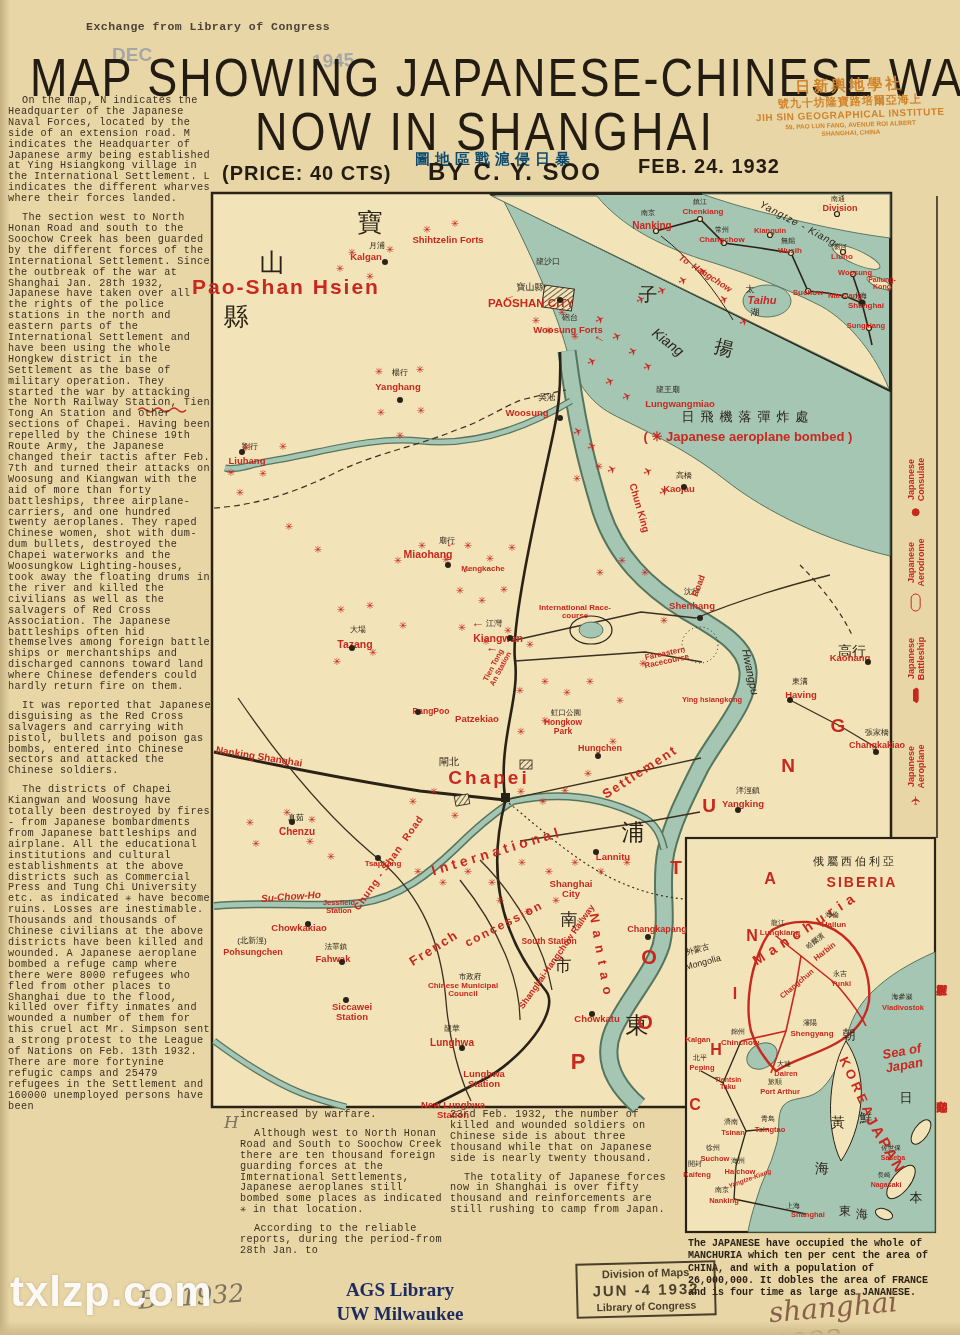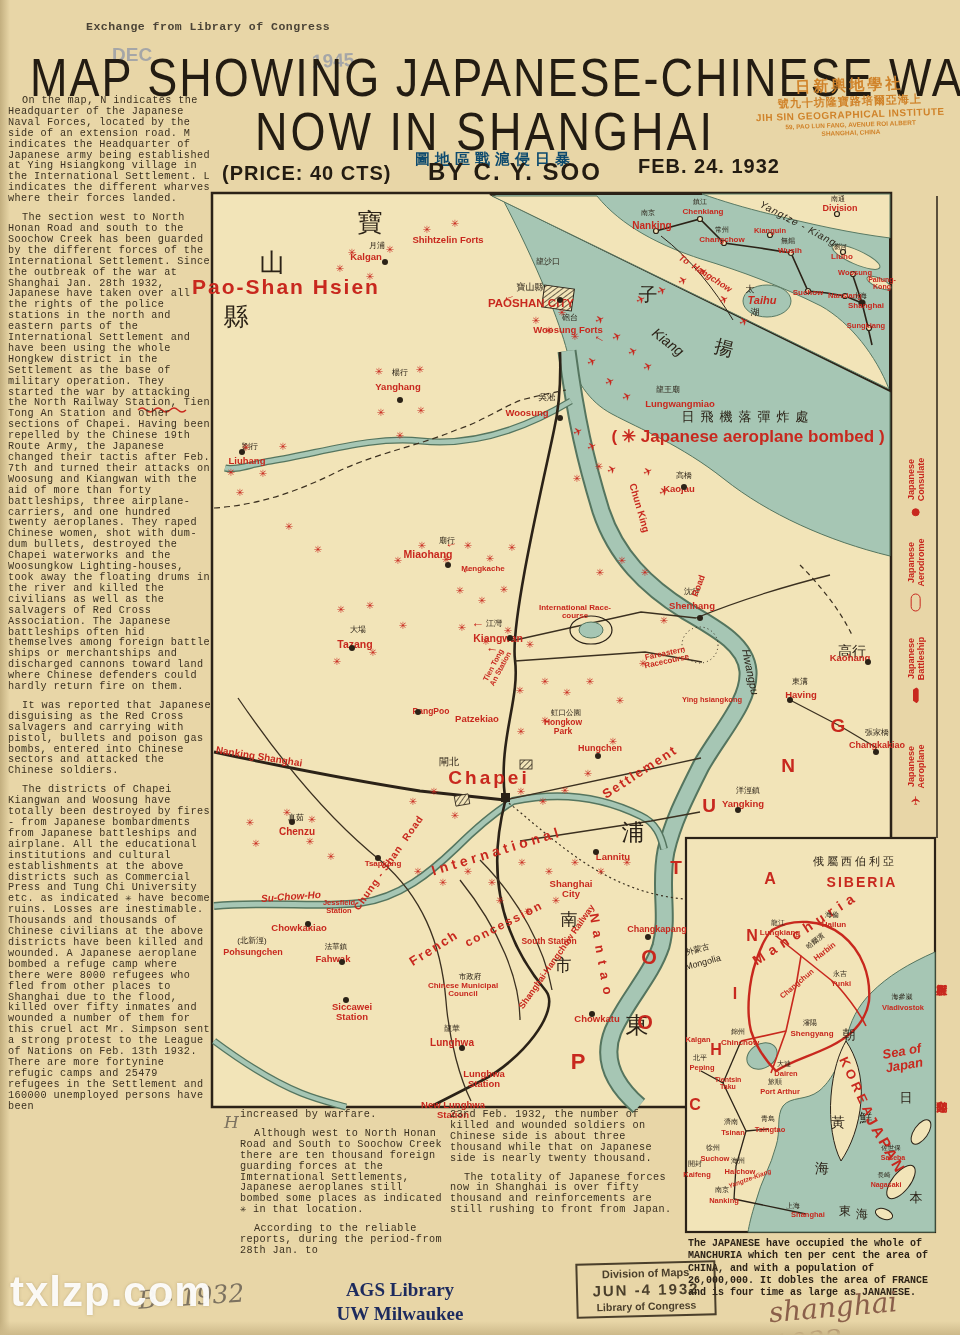--- a/index.html
+++ b/index.html
@@ -207,21 +207,21 @@
       <p>It was reported that Japanese disguising as the Red Cross salvagers and carrying with pistol, bullets and poison gas bombs, entered into Chinese sectors and attacked the Chinese soldiers.</p>
       <p>The districts of Chapei Kiangwan and Woosung have totally been destroyed by fires - from Japanese bombardments from Japanese battleships and airplane. All the educational institutions and cultural establishments at the above districts such as Commercial Press and Tung Chi University etc. as indicated ✳ have become ruins. Losses are inestimable. Thousands and thousands of Chinese civilians at the above districts have been killed and wounded. A Japanese aeroplane bombed a refuge camp where there were 8000 refugees who fled from other places to Shanghai due to the flood, killed over fifty inmates and wounded a number of them  for this cruel act Mr. Simpson sent a strong protest to the League of Nations on Feb. 13th 1932. There are more fortynine refugic camps and 25479 refugees in the Settlement and 160000 unemployed persons have been</p>
     </div>
   <div id="bcol1" class="tcol cont">
       <p>increased by warfare.</p>
       <p>Although west to North Honan Road and South to Soochow Creek there are ten thousand foreign guarding forces at the Imternational Settlements, Japanese aeroplanes still bombed some places as indicated ✳ in that location.</p>
       <p>According to the reliable reports, during the period-from 28th Jan. to</p>
     </div>
   <div id="bcol2" class="tcol cont">
       <p>23rd Feb. 1932, the number of killed and wounded soldiers on Chinese side is about three thousand while that on Japanese side is nearly twenty thousand.</p>
-      <p>The totality of Japanese forces now in Shanghai is over fifty thousand and reinforcements are still rushing to front from Japan.</p>
+      <p>The totality of Japanese forces now in Shanghai is over fifty thousand and reinforcements are still rushing to camp from Japan.</p>
     </div>
 
   <div id="lyr-labels" class="layer">
       <span class="ml lk" style="left: 370px; top: 222px; font-size: 25px; transform: translate(-50%, -50%);">寶</span>
       <span class="ml lk" style="left: 272px; top: 262px; font-size: 25px; transform: translate(-50%, -50%);">山</span>
       <span class="ml lk" style="left: 236px; top: 316px; font-size: 25px; transform: translate(-50%, -50%);">縣</span>
       <span class="ml lr" style="left: 286px; top: 287px; font-size: 21px; transform: translate(-50%, -50%); letter-spacing: 2px;">Pao-Shan Hsien</span>
       <span class="ml lr" style="left: 448px; top: 240px; font-size: 9.5px; transform: translate(-50%, -50%);">Shihtzelin Forts</span>
       <span class="ml lr" style="left: 366px; top: 257px; font-size: 9.5px; transform: translate(-50%, -50%);">Kalgan</span>
       <span class="ml lk" style="left: 377px; top: 246px; font-size: 8px; transform: translate(-50%, -50%);">月浦</span>
@@ -232,21 +232,21 @@
       <span class="ml lk" style="left: 548px; top: 262px; font-size: 8px; transform: translate(-50%, -50%);">龍沙口</span>
       <span class="ml lk" style="left: 400px; top: 373px; font-size: 8px; transform: translate(-50%, -50%);">楊行</span>
       <span class="ml lr" style="left: 398px; top: 387px; font-size: 9.5px; transform: translate(-50%, -50%);">Yanghang</span>
       <span class="ml lk" style="left: 547px; top: 397px; font-size: 8.5px; transform: translate(-50%, -50%);">吳淞</span>
       <span class="ml lr" style="left: 527px; top: 413px; font-size: 9.5px; transform: translate(-50%, -50%);">Woosung</span>
       <span class="ml lk" style="left: 250px; top: 447px; font-size: 8px; transform: translate(-50%, -50%);">劉行</span>
       <span class="ml lr" style="left: 247px; top: 461px; font-size: 9.5px; transform: translate(-50%, -50%);">Liuhang</span>
       <span class="ml lk" style="left: 668px; top: 390px; font-size: 8px; transform: translate(-50%, -50%);">龍王廟</span>
       <span class="ml lr" style="left: 680px; top: 404px; font-size: 9.5px; transform: translate(-50%, -50%);">Lungwangmiao</span>
       <span class="ml lk" style="left: 748px; top: 417px; font-size: 13px; transform: translate(-50%, -50%); letter-spacing: 6px;">日飛機落彈炸處</span>
-      <span class="ml lr" style="left: 748px; top: 437px; font-size: 17px; transform: translate(-50%, -50%);">( ✳ Japanese aeroplane bombed )</span>
+      <span class="ml lr" style="left: 748px; top: 437px; font-size: 13px; transform: translate(-50%, -50%);">( ✳ Japanese aeroplane bombed )</span>
       <span class="ml lk" style="left: 724px; top: 348px; font-size: 19px; transform: translate(-50%, -50%) rotate(15deg);">揚</span>
       <span class="ml lk" style="left: 648px; top: 295px; font-size: 19px; transform: translate(-50%, -50%);">子</span>
       <span class="ml lk" style="left: 668px; top: 342px; font-size: 14px; transform: translate(-50%, -50%) rotate(38deg); font-style: italic;">Kiang</span>
       <span class="ml lr" style="left: 639px; top: 508px; font-size: 10px; transform: translate(-50%, -50%) rotate(74deg);">Chun King</span>
       <span class="ml lk" style="left: 447px; top: 541px; font-size: 8px; transform: translate(-50%, -50%);">廟行</span>
       <span class="ml lr" style="left: 428px; top: 554px; font-size: 10.5px; transform: translate(-50%, -50%);">Miaohang</span>
       <span class="ml lr" style="left: 483px; top: 569px; font-size: 8px; transform: translate(-50%, -50%);">Mengkache</span>
       <span class="ml lk" style="left: 358px; top: 630px; font-size: 8px; transform: translate(-50%, -50%);">大場</span>
       <span class="ml lr" style="left: 355px; top: 644px; font-size: 10.5px; transform: translate(-50%, -50%);">Tazang</span>
       <span class="ml lk" style="left: 494px; top: 624px; font-size: 8px; transform: translate(-50%, -50%);">江灣</span>

